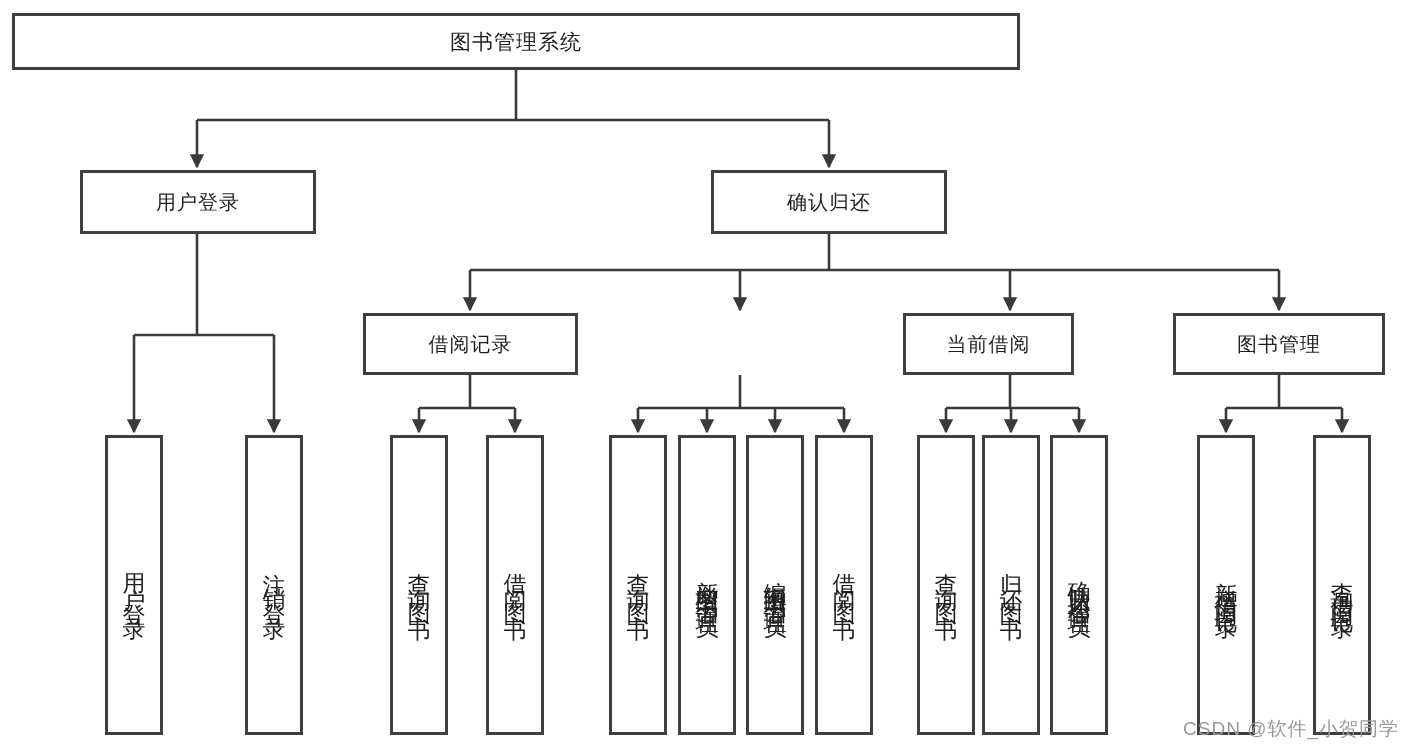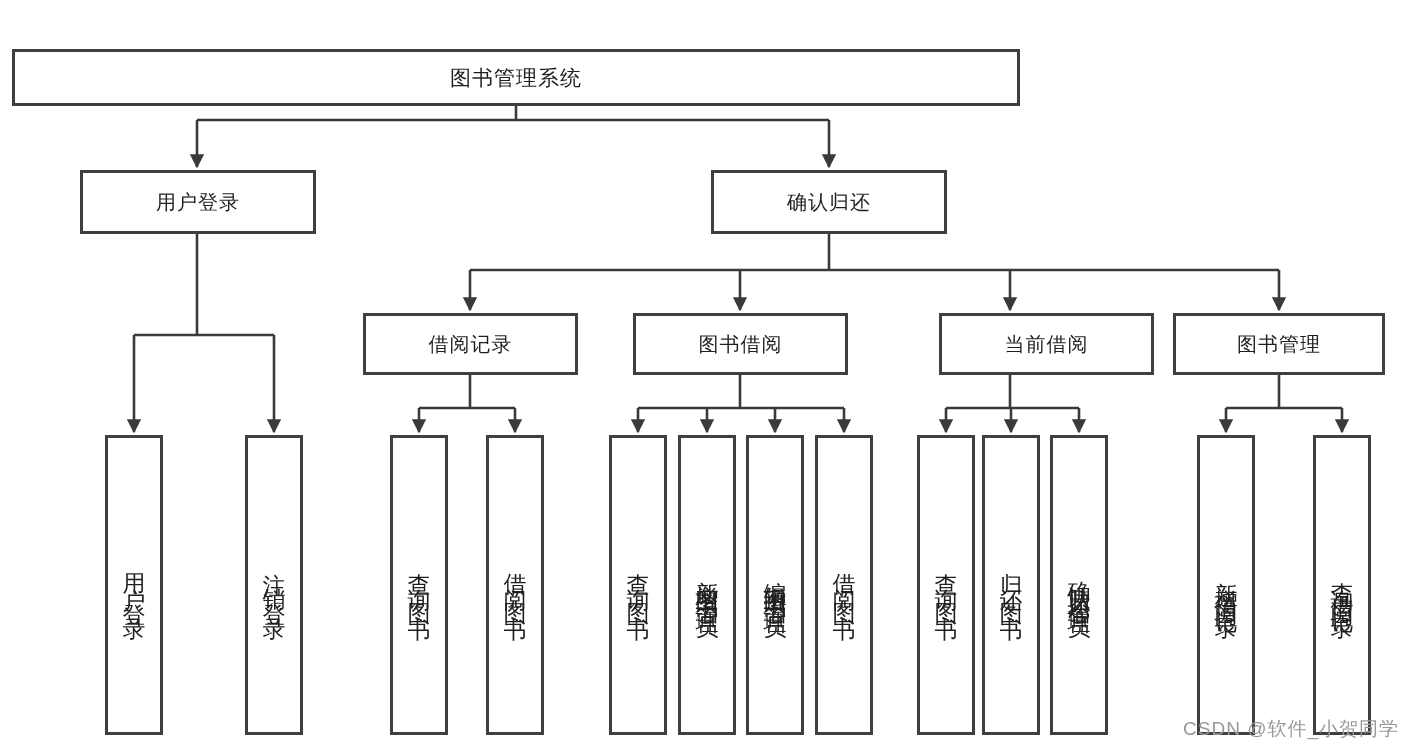--- a/index.html
+++ b/index.html
@@ -34,21 +34,21 @@
     position: absolute;
     border: 3px solid var(--border);
     background: #fff;
     display: flex;
     align-items: center;
     justify-content: center;
     color: var(--text);
     font-size: 20px;
     letter-spacing: 1px;
   }
-  .node.root { font-size: 21px; margin-top: 36px; }
+  .node.root { font-size: 21px; }
 
   .leaf {
     position: absolute;
     top: 435px;
     width: 58px;
     height: 300px;
     border: 3px solid var(--border);
     background: #fff;
     display: flex;
     align-items: center;
@@ -140,22 +140,21 @@
       <line class="edge arrow" x1="1342" y1="408" x2="1342" y2="432"></line>
     </g>
   </svg>
 
   <div class="node root" style="left:12px; top:13px; width:1008px; height:57px;">图书管理系统</div>
 
   <div class="node" style="left:80px; top:170px; width:236px; height:64px;">用户登录</div>
   <div class="node" style="left:711px; top:170px; width:236px; height:64px;">确认归还</div>
 
   <div class="node" style="left:363px; top:313px; width:215px; height:62px;">借阅记录</div>
-  <div class="node" style="left:633px; top:313px; width:215px; height:62px;">图书借阅</div>
-  <div class="node" style="left:903px; top:313px; width:215px; height:62px;margin-left:36px;">当前借阅</div>
+  <div class="node" style="left:903px; top:313px; width:171px; height:62px;">当前借阅</div>
   <div class="node" style="left:1173px; top:313px; width:212px; height:62px;">图书管理</div>
 
   <div class="leaf ls4" style="left:105px;">
     <span>用户登录</span>
   </div>
   <div class="leaf ls4" style="left:245px;">
     <span>注销登录</span>
   </div>
 
   <div class="leaf ls4" style="left:390px;">

